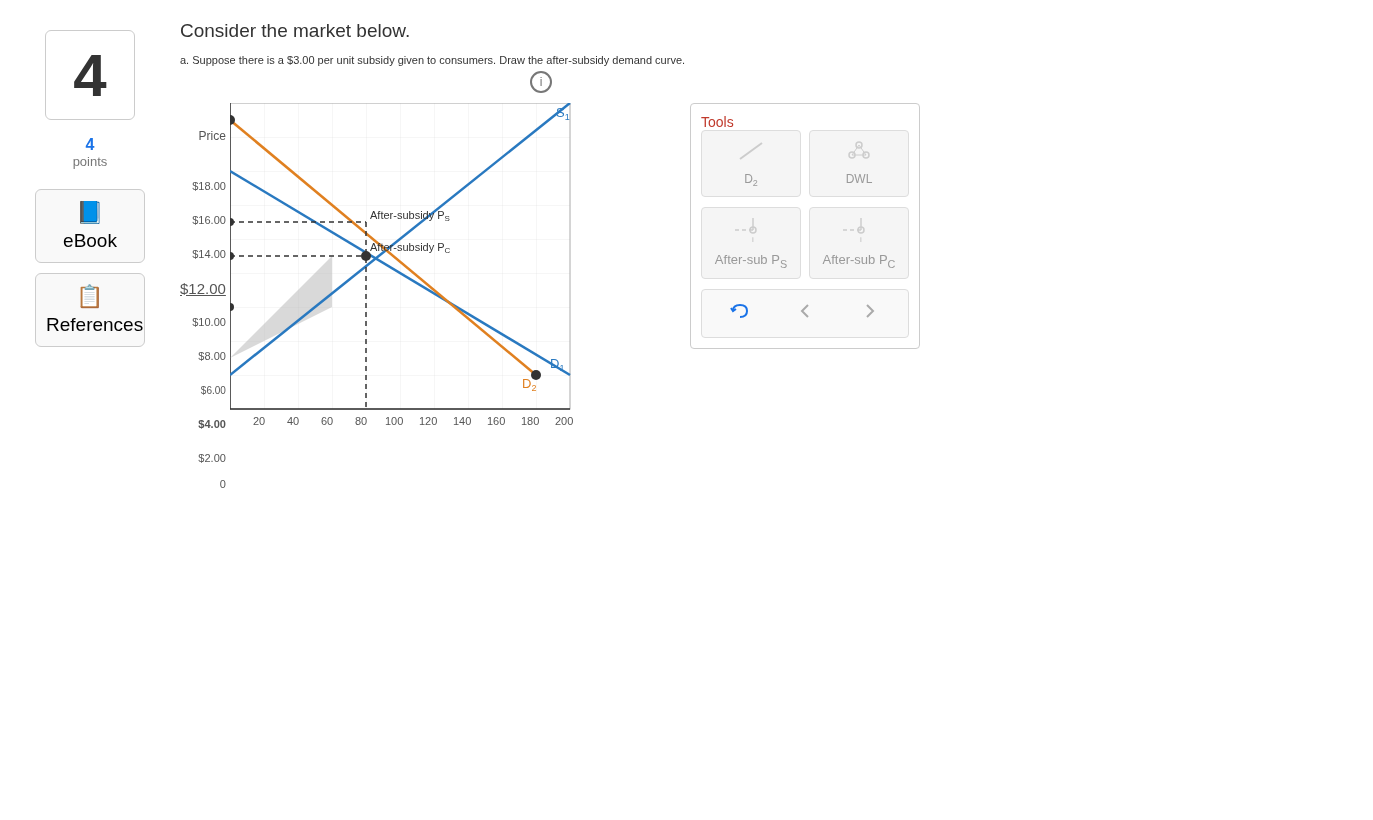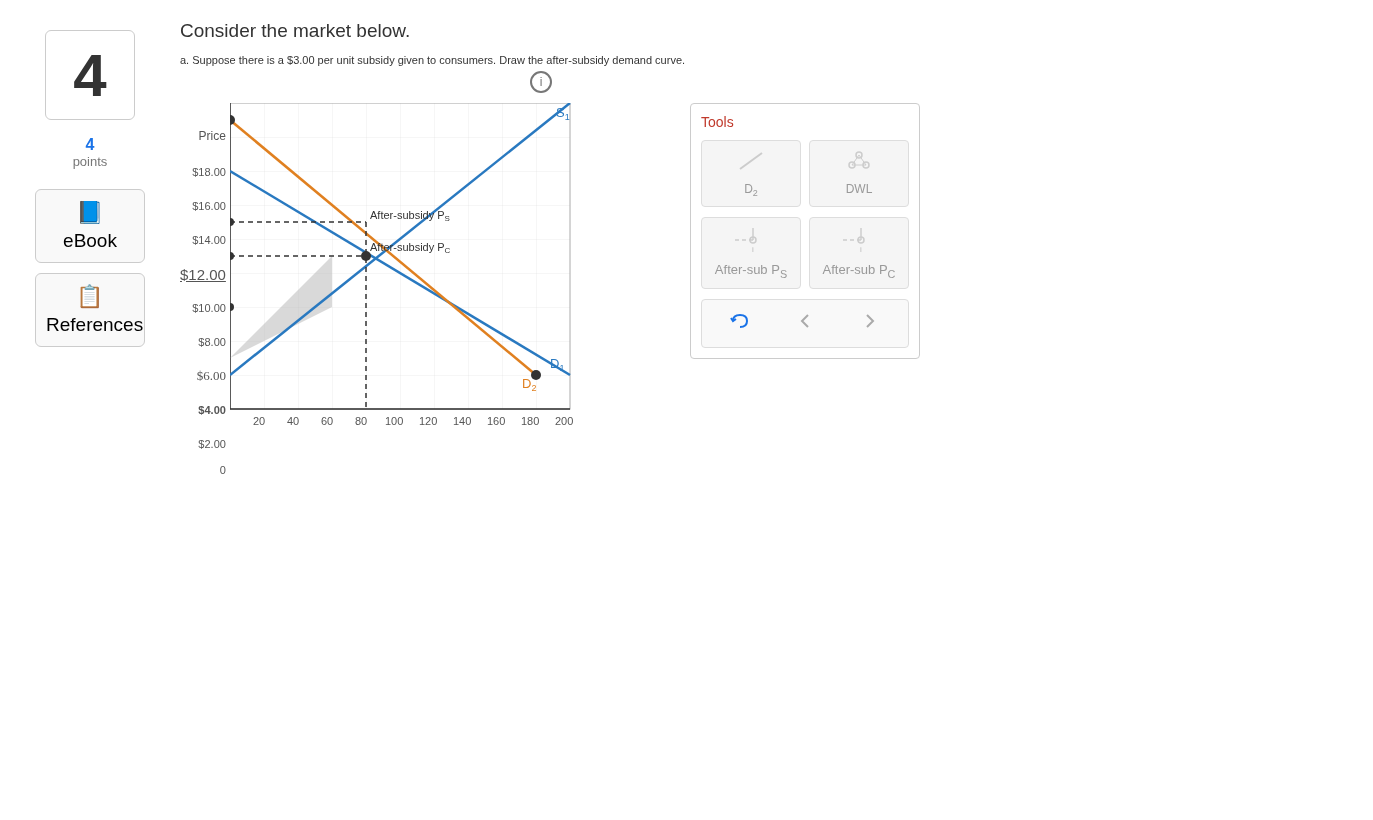--- a/index.html
+++ b/index.html
@@ -126,21 +126,21 @@
     }
     .tools-panel {
       border: 1px solid #ccc;
       border-radius: 4px;
       width: 230px;
       padding: 10px;
     }
     .tools-title {
       font-size: 14px;
       color: #c0392b;
-      margin-bottom: 10px;
+      margin-bottom: 0;
     }
     .tools-grid {
       display: grid;
       grid-template-columns: 1fr 1fr;
       gap: 8px;
       margin-bottom: 10px;
     }
     .tool-btn {
       border: 1px solid #ddd;
       border-radius: 4px;
@@ -237,30 +237,30 @@
     <p class="part-text">a. Suppose there is a $3.00 per unit subsidy given to consumers. Draw the after-subsidy demand curve.</p>
     <div class="info-icon-row">
       <div class="info-circle">i</div>
     </div>
 
     <div class="chart-tools-row">
 
       <div class="chart-area">
         <div style="display:flex; align-items:flex-start;">
           <div style="display:flex; flex-direction:column; align-items:flex-end; margin-right:4px; padding-top:18px;">
-            <div style="font-size:12px; color:#555; margin-bottom:4px; height:30px; display:flex; align-items:center;">
+            <div style="font-size:12px; color:#555; margin-bottom:18px; height:30px; display:flex; align-items:center;">
               <span>Price</span>
             </div>
             <div style="font-size:11px; color:#555; height:34px; display:flex; align-items:center; justify-content:flex-end;">$18.00</div>
             <div style="font-size:11px; color:#555; height:34px; display:flex; align-items:center; justify-content:flex-end;">$16.00</div>
             <div style="font-size:11px; color:#555; height:34px; display:flex; align-items:center; justify-content:flex-end;">$14.00</div>
             <div style="font-size:15px; color:#555; height:34px; display:flex; align-items:center; justify-content:flex-end;text-decoration:underline;">$12.00</div>
             <div style="font-size:11px; color:#555; height:34px; display:flex; align-items:center; justify-content:flex-end;">$10.00</div>
             <div style="font-size:11px; color:#555; height:34px; display:flex; align-items:center; justify-content:flex-end;">$8.00</div>
-            <div style="font-size:13px; color:#555; height:34px; display:flex; align-items:center; justify-content:flex-end;font-family:Liberation Serif, serif;">$6.00</div>
+            <div style="font-size:10px; color:#555; height:34px; display:flex; align-items:center; justify-content:flex-end;">$6.00</div>
             <div style="font-size:11px; color:#555; height:34px; display:flex; align-items:center; justify-content:flex-end;font-weight:bold;">$4.00</div>
             <div style="font-size:11px; color:#555; height:34px; display:flex; align-items:center; justify-content:flex-end;">$2.00</div>
             <div style="font-size:11px; color:#555; height:18px; display:flex; align-items:center; justify-content:flex-end;">0</div>
           </div>
 
           <div>
             <svg width="370" height="380">
 
               <defs>
                 <pattern id="smallGrid" width="34" height="34" patternUnits="userSpaceOnUse">

